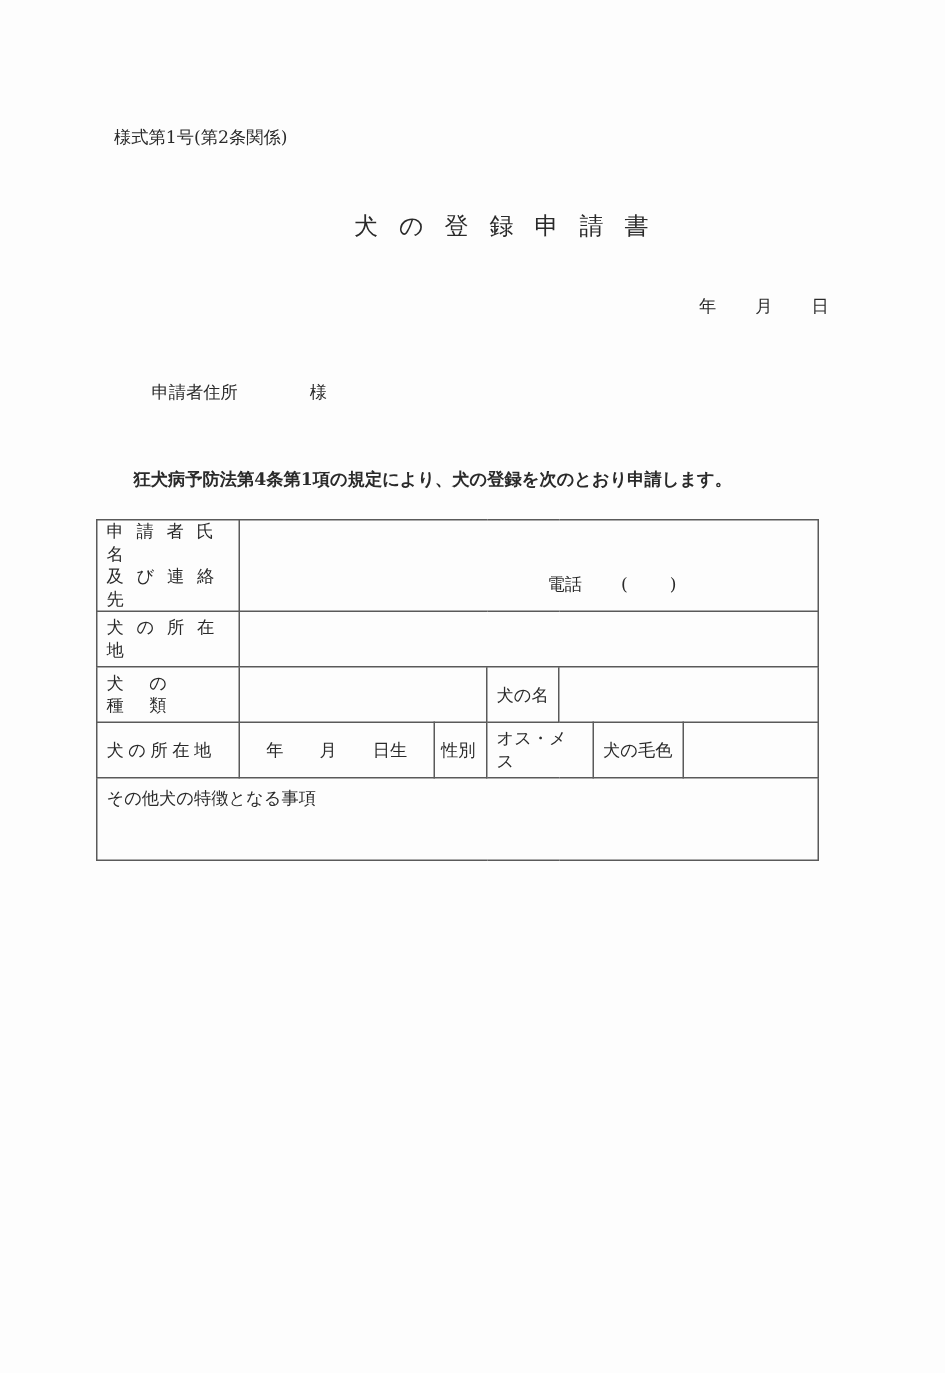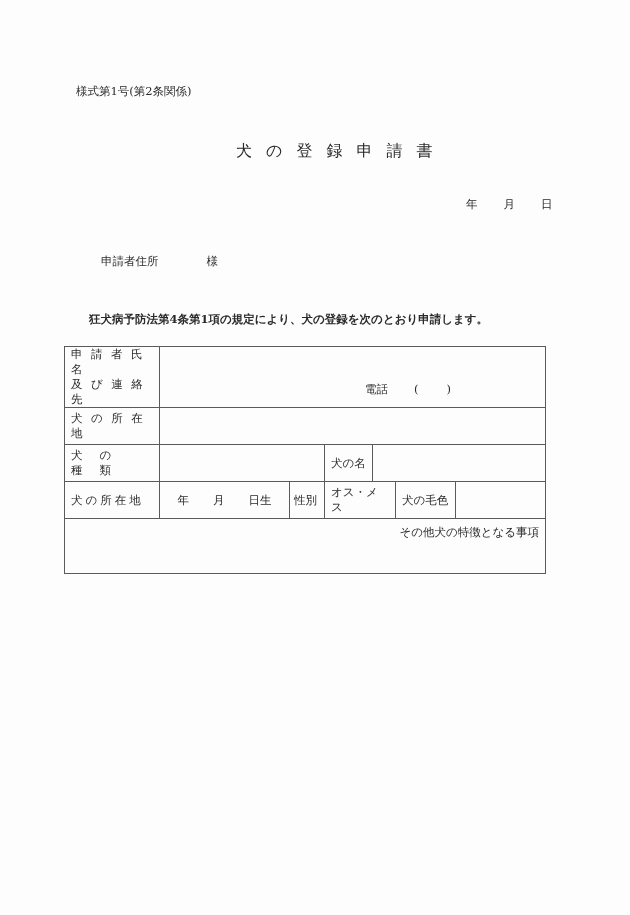--- a/index.html
+++ b/index.html
@@ -9,21 +9,21 @@
   #form-id { left:76px; top:84px; font-size:11.5px; }
   #doc-title { left:236px; top:141px; font-size:16px; letter-spacing:14px; }
   #date-line { left:444px; top:197px;margin-left:22px; }
   #date-line span { display:inline-block; }
   #addressee { left:101px; top:254px; }
   #addressee .sama { margin-left:48px; }
   #intro { left:89px; top:312px;font-weight:bold; }
   table { position:absolute; left:64px; top:346px; width:481px; border-collapse:collapse; table-layout:fixed; }
   td { border:1px solid #5a5a5a; padding:0 6px; height:37px; vertical-align:middle; font-size:11.5px; box-sizing:border-box; }
   td.label2 { letter-spacing:8.5px; line-height:15px; }
-  td.last { height:55px; vertical-align:top; padding-top:6px;text-align:right; }
+  td.last { height:55px; vertical-align:top; padding-top:6px; }
   .phone { float:right; margin-right:60px; margin-top:24px; }
   .phone .paren { margin-left:26px; letter-spacing:28px; }
 </style>
 </head>
 <body>
 
 <div class="abs" id="form-id">様式第1号(第2条関係)</div>
 <div class="abs" id="doc-title">犬の登録申請書</div>
 <div class="abs" id="date-line">
   <span>年</span><span style="width:26px"></span><span>月</span><span style="width:26px"></span><span>日</span>

